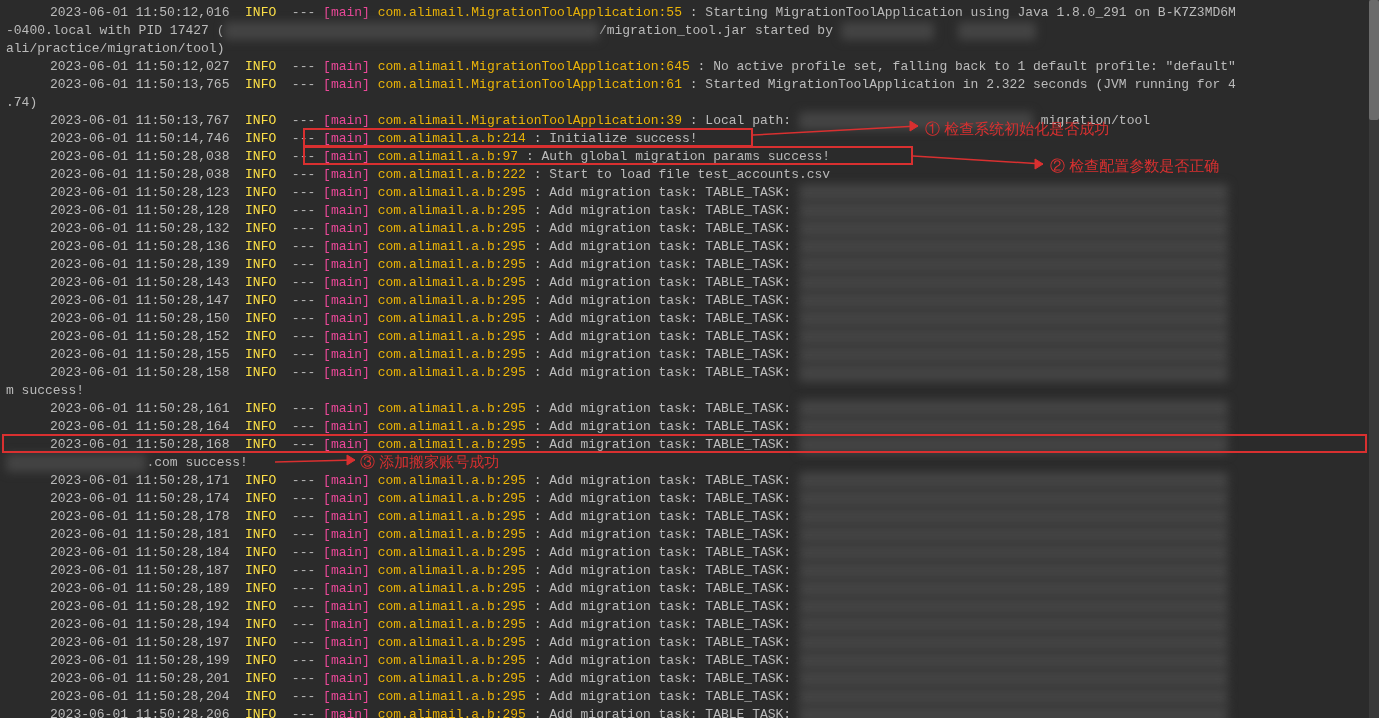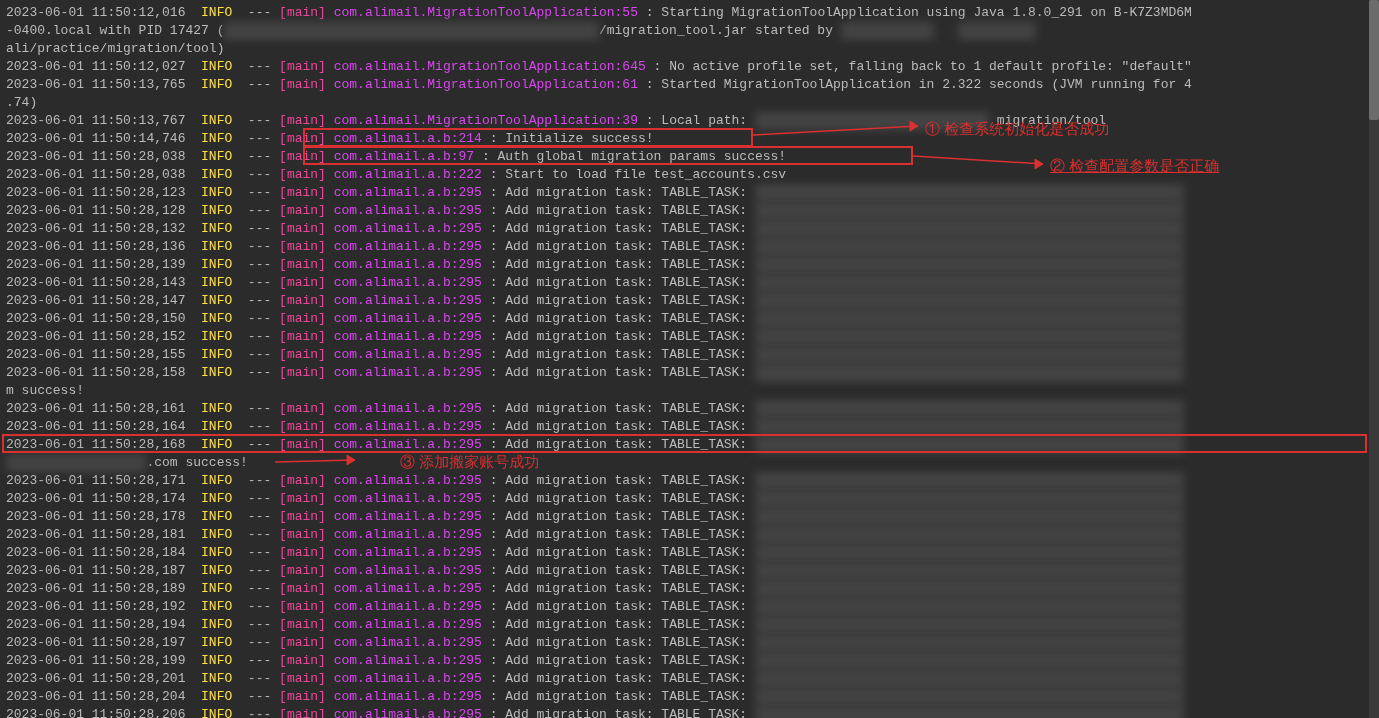--- a/index.html
+++ b/index.html
@@ -14,25 +14,25 @@
       overflow: hidden;
       position: relative;
     }
     .log-container {
       padding: 4px 6px;
       white-space: pre-wrap;
       word-break: break-all;
       position: relative;
     }
     .log-line { display: block; position: relative; }
-    .ts { color: #bbb; }
+    .ts { color: #bbb; margin-left: 44px; }
     .lvl { color: #fde047; }
     .sep { color: #bbb; }
     .thr { color: #ec4899; }
-    .cls { color: #d946ef; }
+    .cls { color: #eab308; }
     .msg { color: #bbb; }
     .red-box-1 {
       position: absolute;
       border: 2px solid #d93030;
       left: 303px;
       top: 128px;
       width: 450px;
       height: 19px;
       pointer-events: none;
     }
@@ -56,22 +56,22 @@
     }
     .annot {
       position: absolute;
       color: #d93030;
       font-size: 15px;
       font-family: "Microsoft YaHei", sans-serif;
       pointer-events: none;
       white-space: nowrap;
     }
     .annot-1 { left: 925px; top: 120px; }
-    .annot-2 { left: 1050px; top: 157px; text-decoration: underline; }
-    .annot-3 { left: 360px; top: 453px; margin-left: 40px; }
+    .annot-2 { left: 1050px; top: 157px; }
+    .annot-3 { left: 360px; top: 453px; }
     .arrow {
       position: absolute;
       stroke: #d93030;
       fill: #d93030;
       pointer-events: none;
     }
     .scrollbar {
       position: absolute;
       right: 0;
       top: 0;

